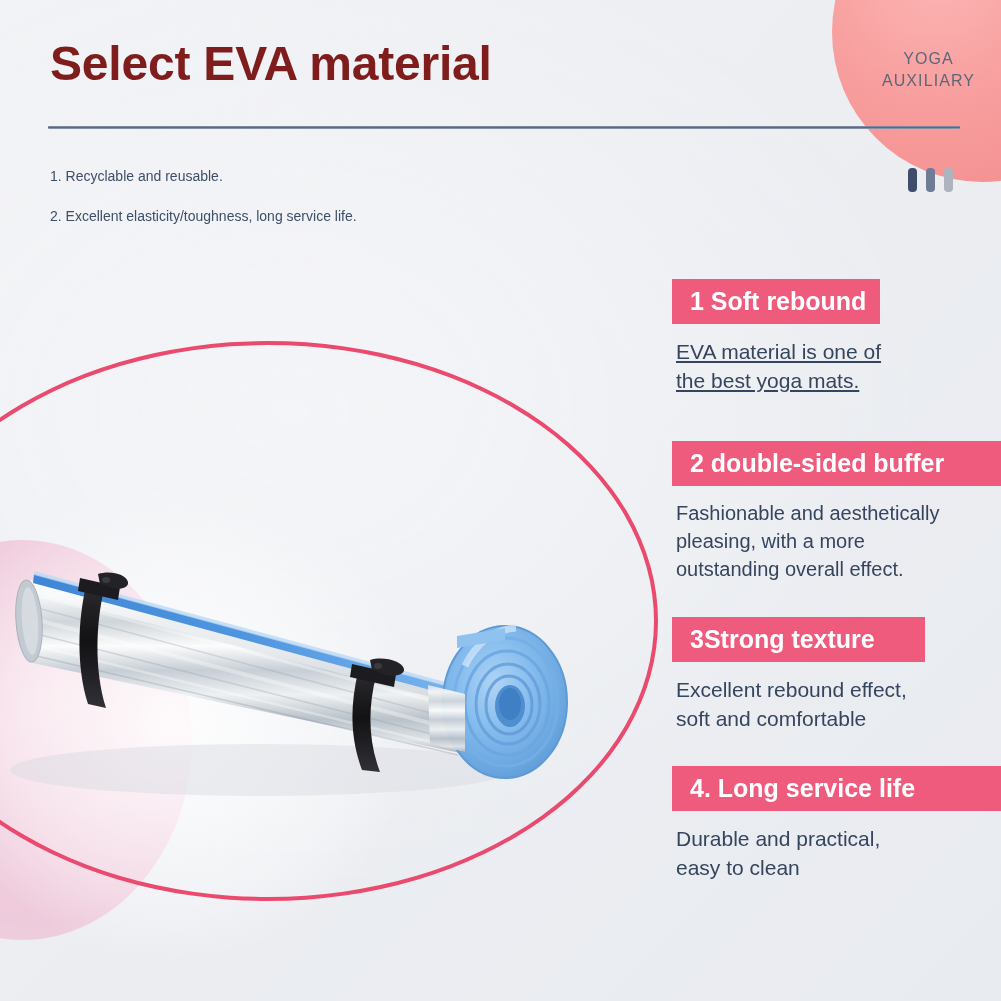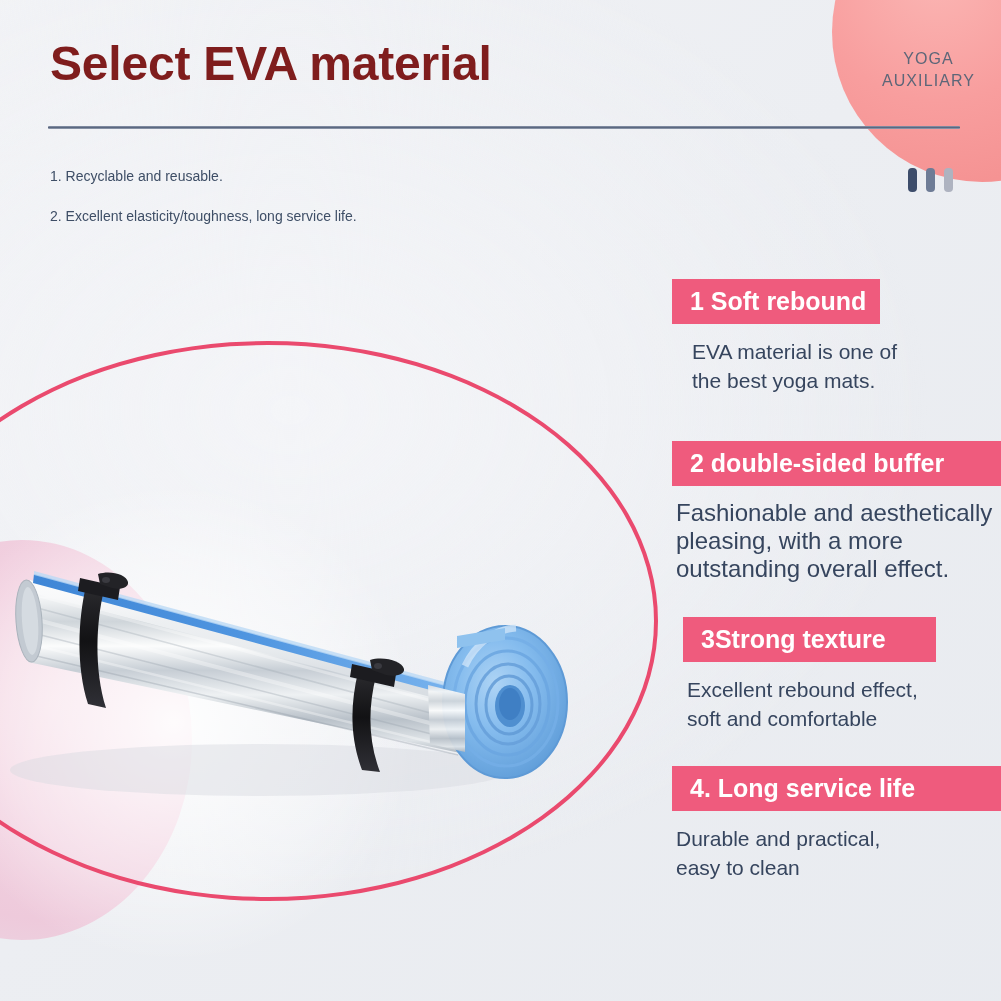--- a/index.html
+++ b/index.html
@@ -163,27 +163,27 @@
   .feature-body {
     color: #36455e;
     font-size: 21px;
     line-height: 29px;
     margin-top: 13px;
     white-space: pre-line;
   }
 
   .f1 { margin-bottom: 0px; }
   .f1 .feature-badge { width: 208px; }
-  .f1 .feature-body  { margin-left: 20px; }
+  .f1 .feature-body  { margin-left: 4px; text-decoration: underline; }
 
   .f2 { margin-top: 46px; }
   .f2 .feature-badge { width: 329px; font-size: 25px; padding-left: 18px; }
-  .f2 .feature-body  { margin-left: 4px; font-size: 24px; line-height: 28px; }
-
-  .f3 { margin-top: 34px; margin-left: 11px; }
+  .f2 .feature-body  { margin-left: 4px; font-size: 20px; line-height: 28px; }
+
+  .f3 { margin-top: 34px; }
   .f3 .feature-badge { width: 253px; }
   .f3 .feature-body  { margin-left: 4px; }
 
   .f4 { margin-top: 33px; }
   .f4 .feature-badge { width: 376px; }
   .f4 .feature-body  { margin-left: 4px; }
 
   
   .product {
     position: absolute;

